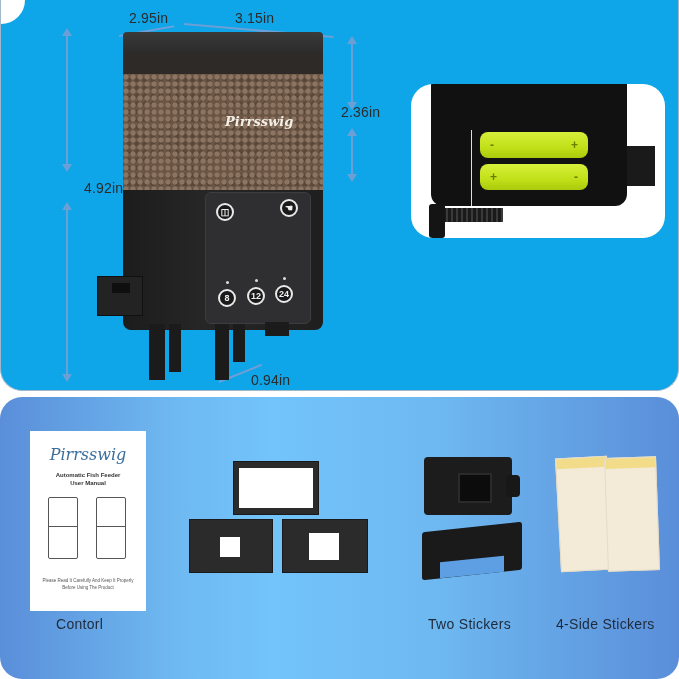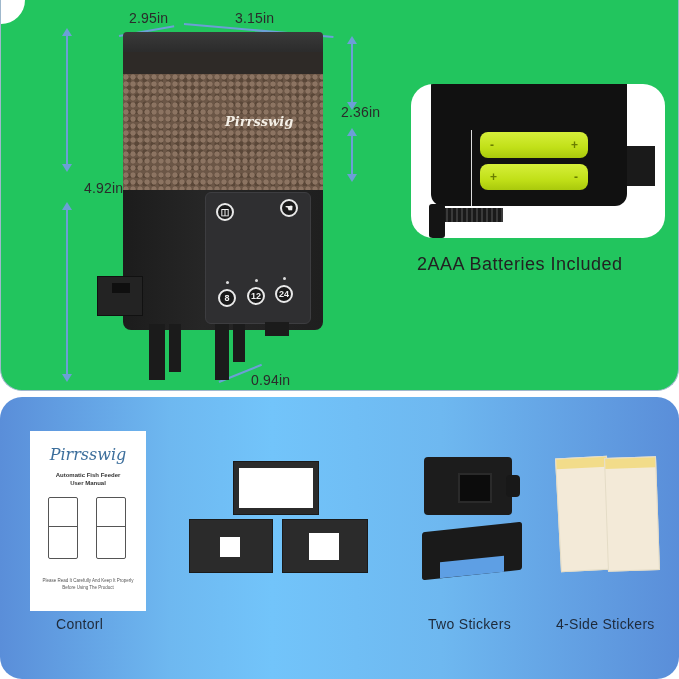--- a/index.html
+++ b/index.html
@@ -2,21 +2,21 @@
 <html><head>
 <meta charset="utf-8">
 <style>
   * { box-sizing: border-box; margin: 0; padding: 0; }
   html, body { width: 679px; height: 679px; background: #ffffff; overflow: hidden; }
   body { font-family: "Liberation Sans", sans-serif; position: relative; }
 
   
   .top-panel {
     position: absolute; left: 0; top: 0; width: 679px; height: 391px;
-    background: #22c55e;
+    background: #0ea5e9;
     border-radius: 0 0 22px 22px;
     border: 1px solid #9fb8cc; border-top: none;
     overflow: hidden;
   }
   .top-panel::before {
     content: ""; position: absolute; left: 0; top: 0; width: 24px; height: 24px;
     background: #ffffff; border-bottom-right-radius: 24px;
   }
   .dim-label { position: absolute; font-size: 14px; color: #2b2b2b; letter-spacing: 0.2px; }
   .arrow-v { position: absolute; width: 2px; background: #6c9fd6; }
@@ -212,21 +212,20 @@
       <div class="battery" style="top:34px;">
         <span>+</span>
         <span>-</span>
       </div>
     </div>
     <div class="clamp">
       <div class="screw"></div>
       <div class="knob"></div>
     </div>
   </div>
-  <span class="battery-caption">2AAA Batteries Included</span>
 </div>
 
 <div class="bottom-panel">
 
   <div class="manual">
     <div class="manual-brand">Pirrsswig</div>
     <div class="manual-sub">
       <div>Automatic Fish Feeder</div>
       <div>User Manual</div>
     </div>

